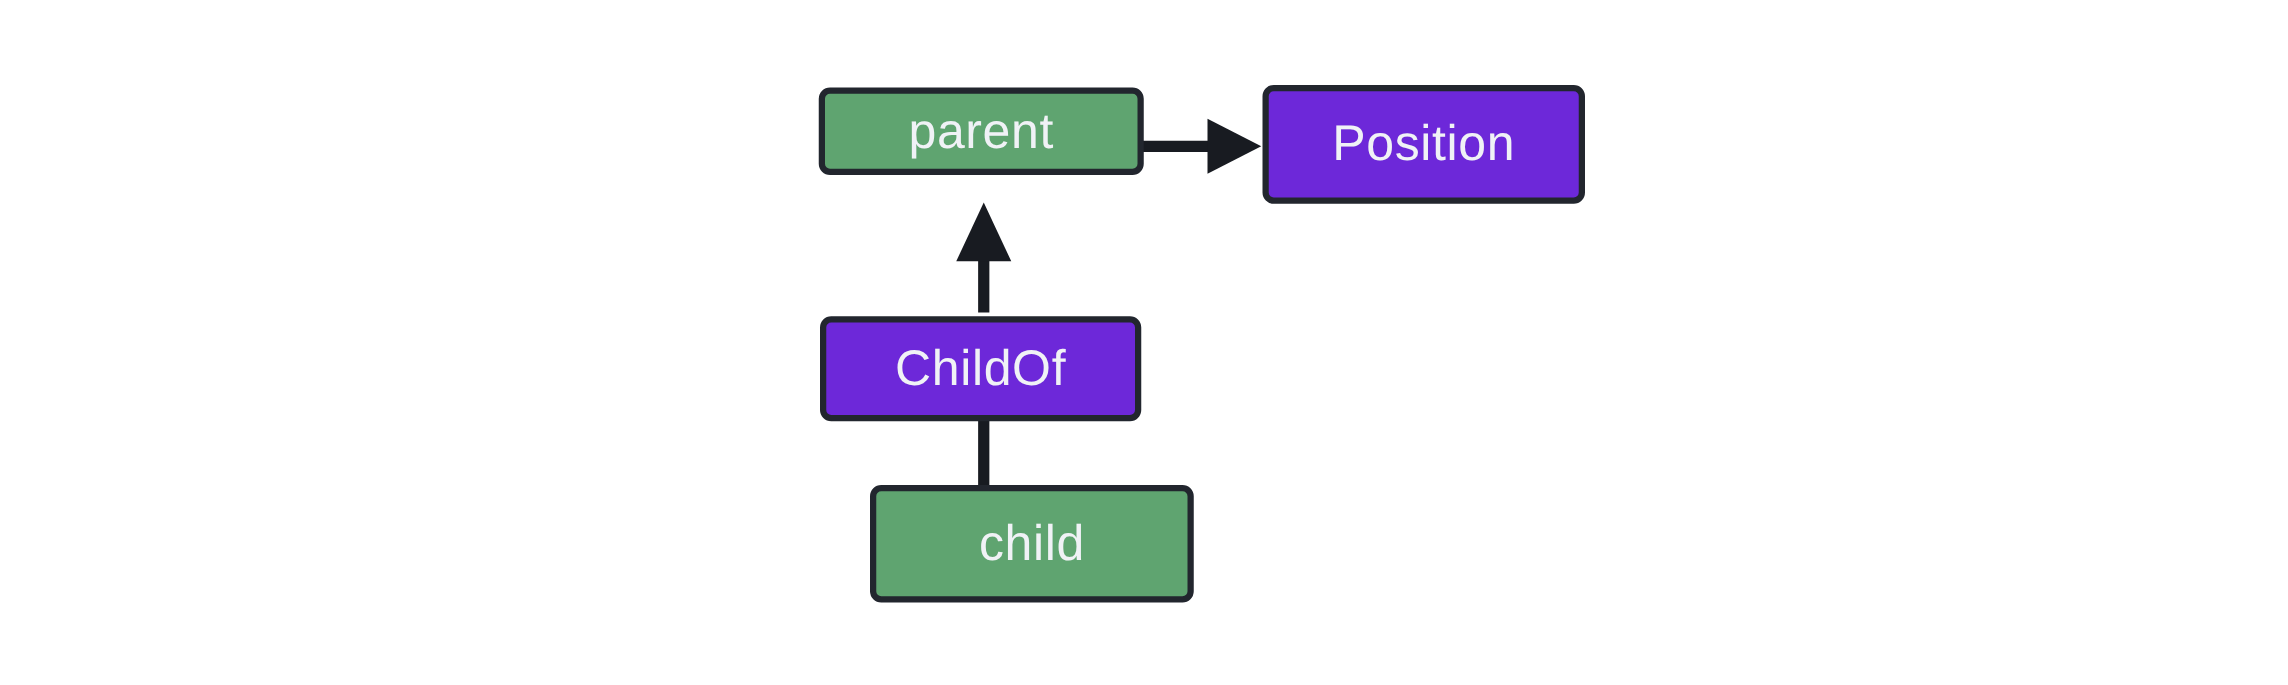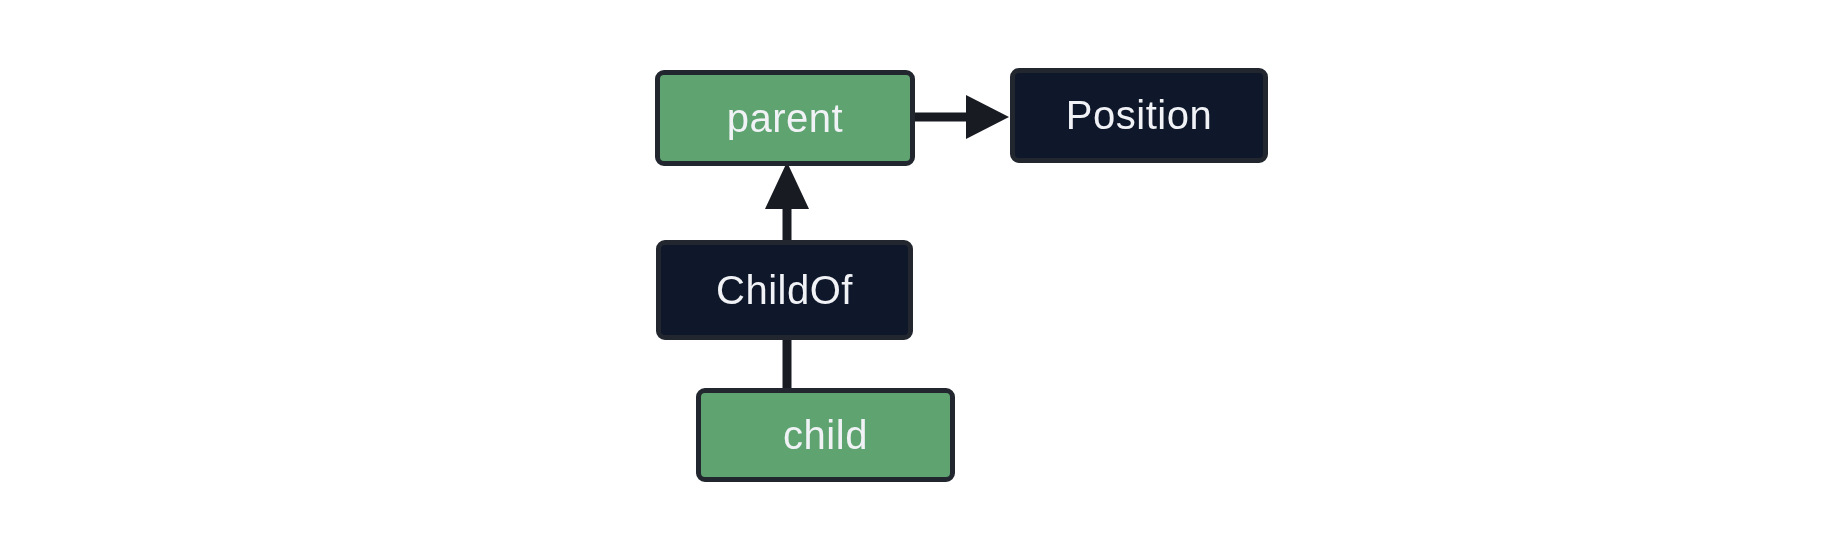--- a/index.html
+++ b/index.html
@@ -31,25 +31,25 @@
     display: flex;
     align-items: center;
     justify-content: center;
     font-size: 40px;
     font-weight: 400;
     color: #f0f2f6;
     z-index: 2;
     letter-spacing: 0.5px;
   }
   .node.green { background: #5fa470; }
-  .node.blue  { background: #0f172a; }
+  .node.blue  { background: #6d28d9; }
 
-  .node-parent   { left: 655px;  top: 70px;  width: 260px; height: 96px; }
+  .node-parent   { left: 655px;  top: 70px;  width: 260px; height: 70px; }
   .node-position { left: 1010px; top: 68px;  width: 258px; height: 95px; }
-  .node-childof  { left: 656px;  top: 240px; width: 257px; height: 100px; }
+  .node-childof  { left: 656px;  top: 253px; width: 257px; height: 84px; }
   .node-child    { left: 656px;  top: 388px; width: 259px; height: 94px; margin-left: 40px; }
 </style>
 </head>
 <body>
 
 <div class="canvas">
 
   <svg class="edges-layer" width="1830" height="548" viewBox="0 0 1830 548" xmlns="http://www.w3.org/2000/svg">
 
     <g>

